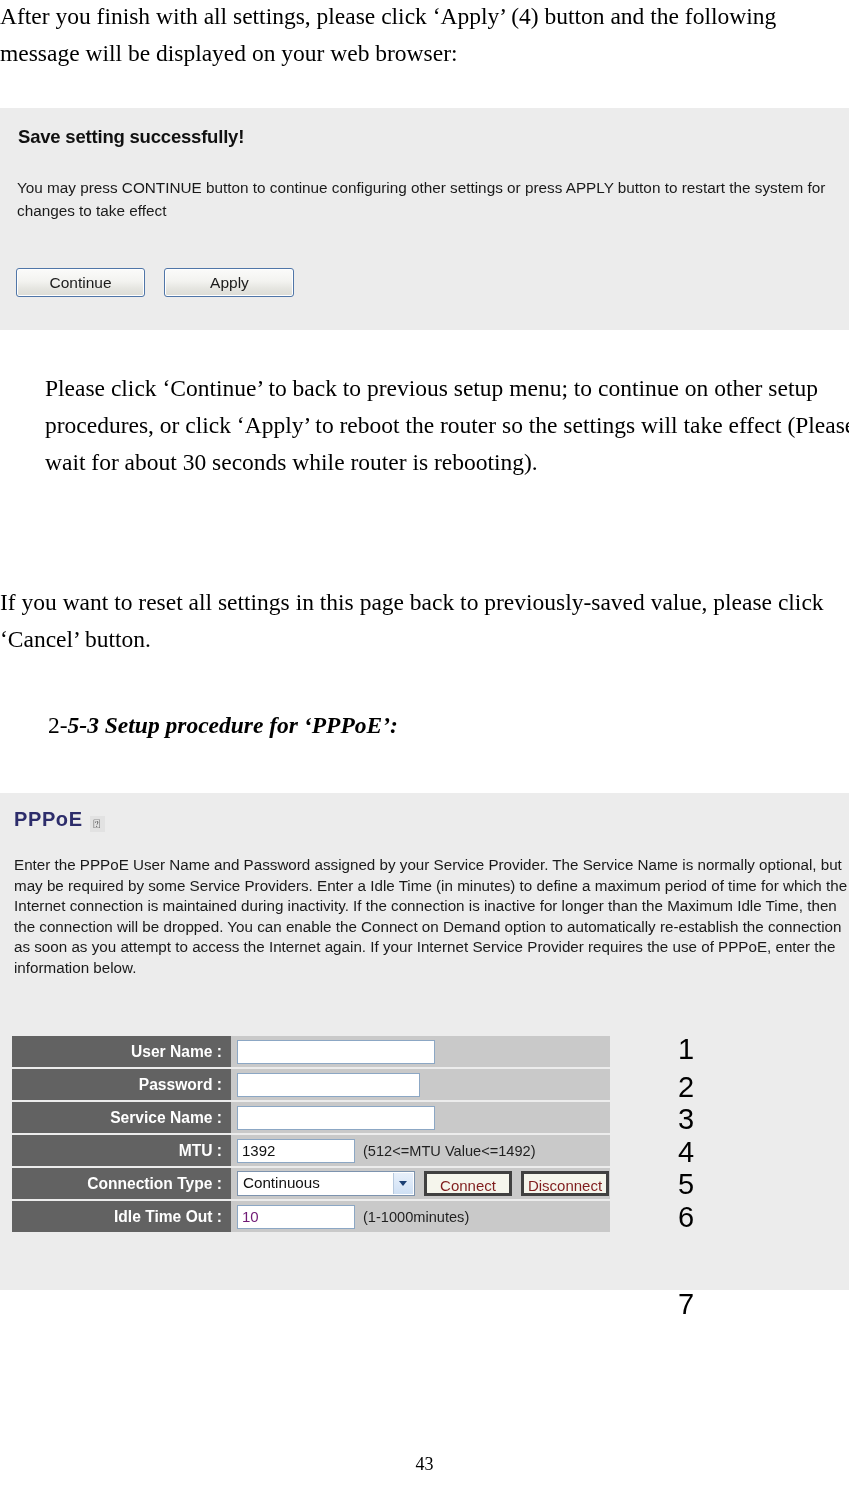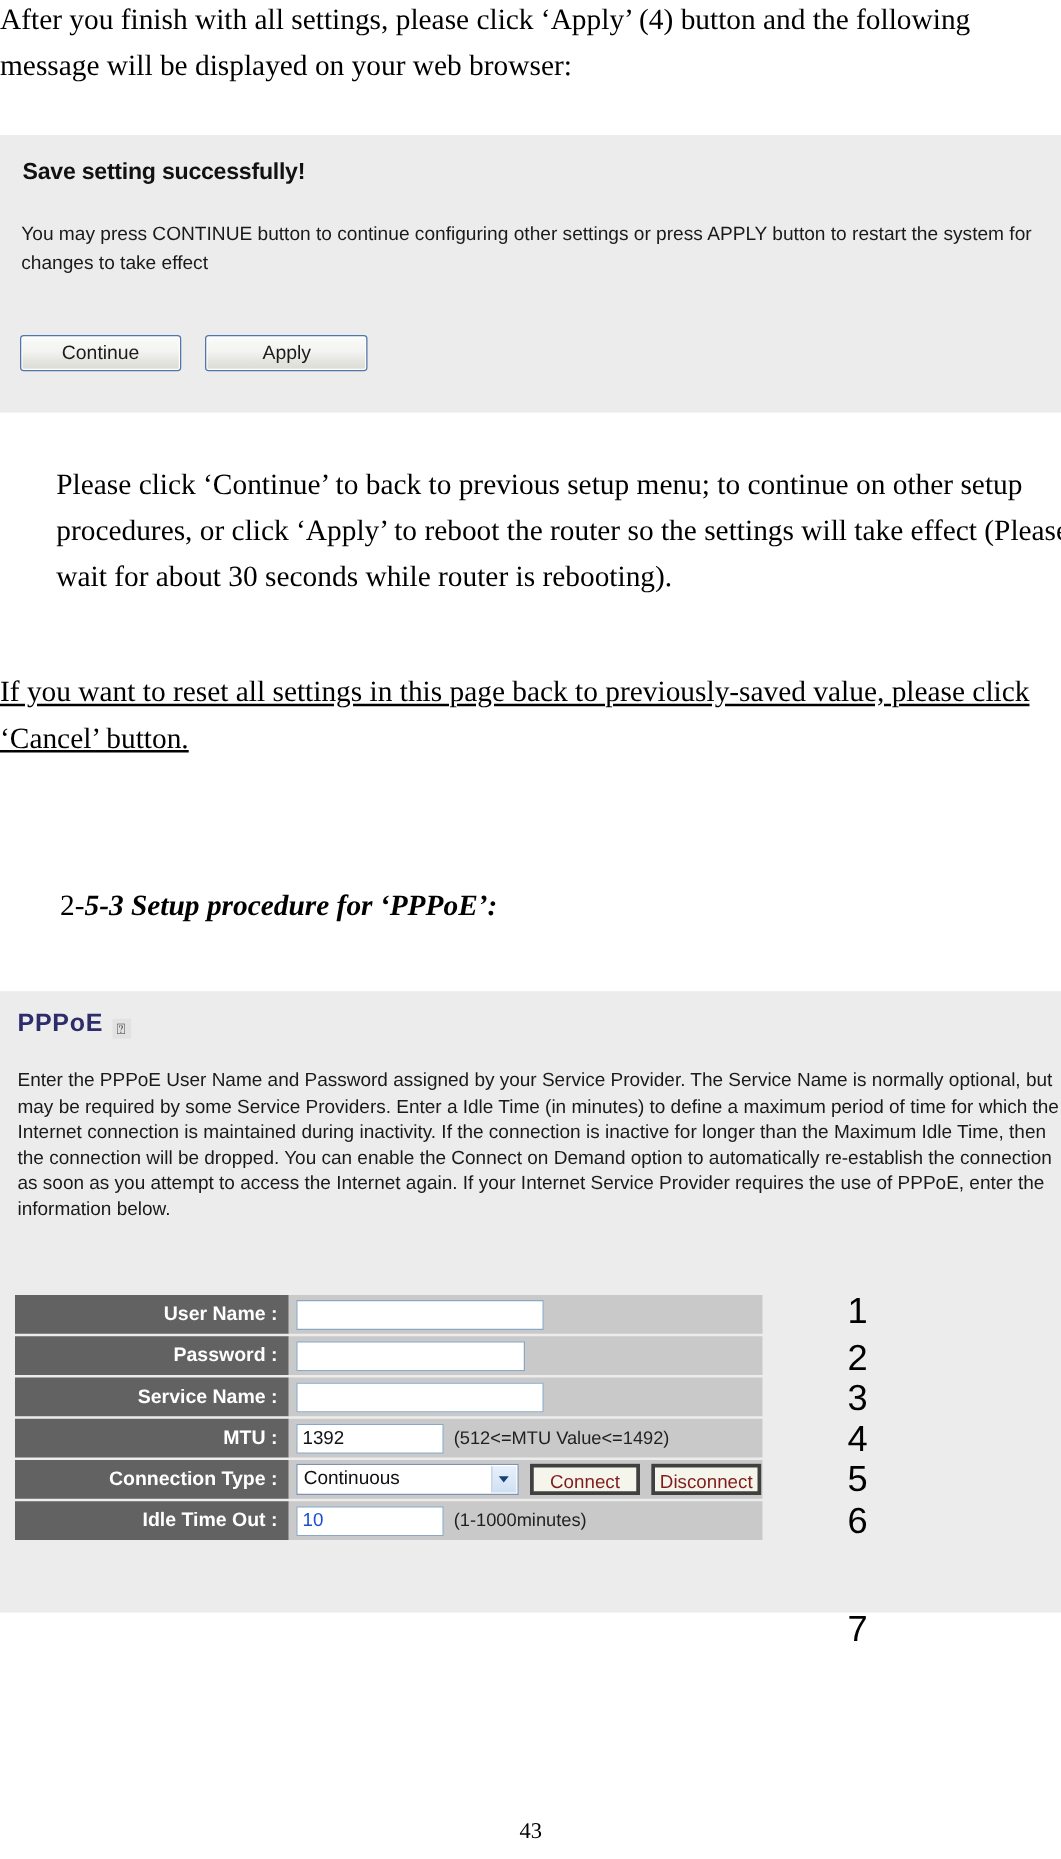--- a/index.html
+++ b/index.html
@@ -174,21 +174,21 @@
     font-family: "Liberation Sans", sans-serif;
     font-size: 15px;
     color: #111;
     padding: 0 4px;
     vertical-align: middle;
     outline: none;
   }
   .txt.w198 { width: 198px; }
   .txt.w183 { width: 183px; }
   .txt.w118 { width: 118px; }
-  .txt.muted { color: #1d4ed8; }
+  .txt.muted { color: #701a75; }
 
   .hint {
     font-size: 14.6px;
     color: #1f1f1f;
     margin-left: 8px;
     vertical-align: middle;
   }
 
   .sel-wrap {
     display: inline-block;
@@ -282,21 +282,21 @@
 <div class="ui-panel save-panel">
   <div class="save-title">Save setting successfully!</div>
   <div class="save-desc">You may press CONTINUE button to continue configuring other settings or press APPLY button to restart the system for changes to take effect</div>
   <div class="save-btnrow">
     <span class="xp-btn continue">Continue</span>
     <span class="xp-btn apply-sm">Apply</span>
   </div>
 </div>
 
 <div class="prose" style="top:370px;margin-left:45px;">Please click ‘Continue’ to back to previous setup menu; to continue on other setup procedures, or click ‘Apply’ to reboot the router so the settings will take effect (Please wait for about 30 seconds while router is rebooting).</div>
-<div class="prose" style="top:536px;text-decoration:underline;">If you want to reset all settings in this page back to previously-saved value, please click ‘Cancel’ button.</div>
+<div class="prose" style="top:584px;">If you want to reset all settings in this page back to previously-saved value, please click ‘Cancel’ button.</div>
 
 <div class="heading" style="top:709px;padding-left:48px;">
   <span>2-</span><b>5-3 Setup procedure for ‘PPPoE’:</b>
 </div>
 
 <div class="ui-panel pppoe-panel">
   <div class="pppoe-title">
     <span>PPPoE</span><span class="broken-img">⍰</span>
   </div>
 

